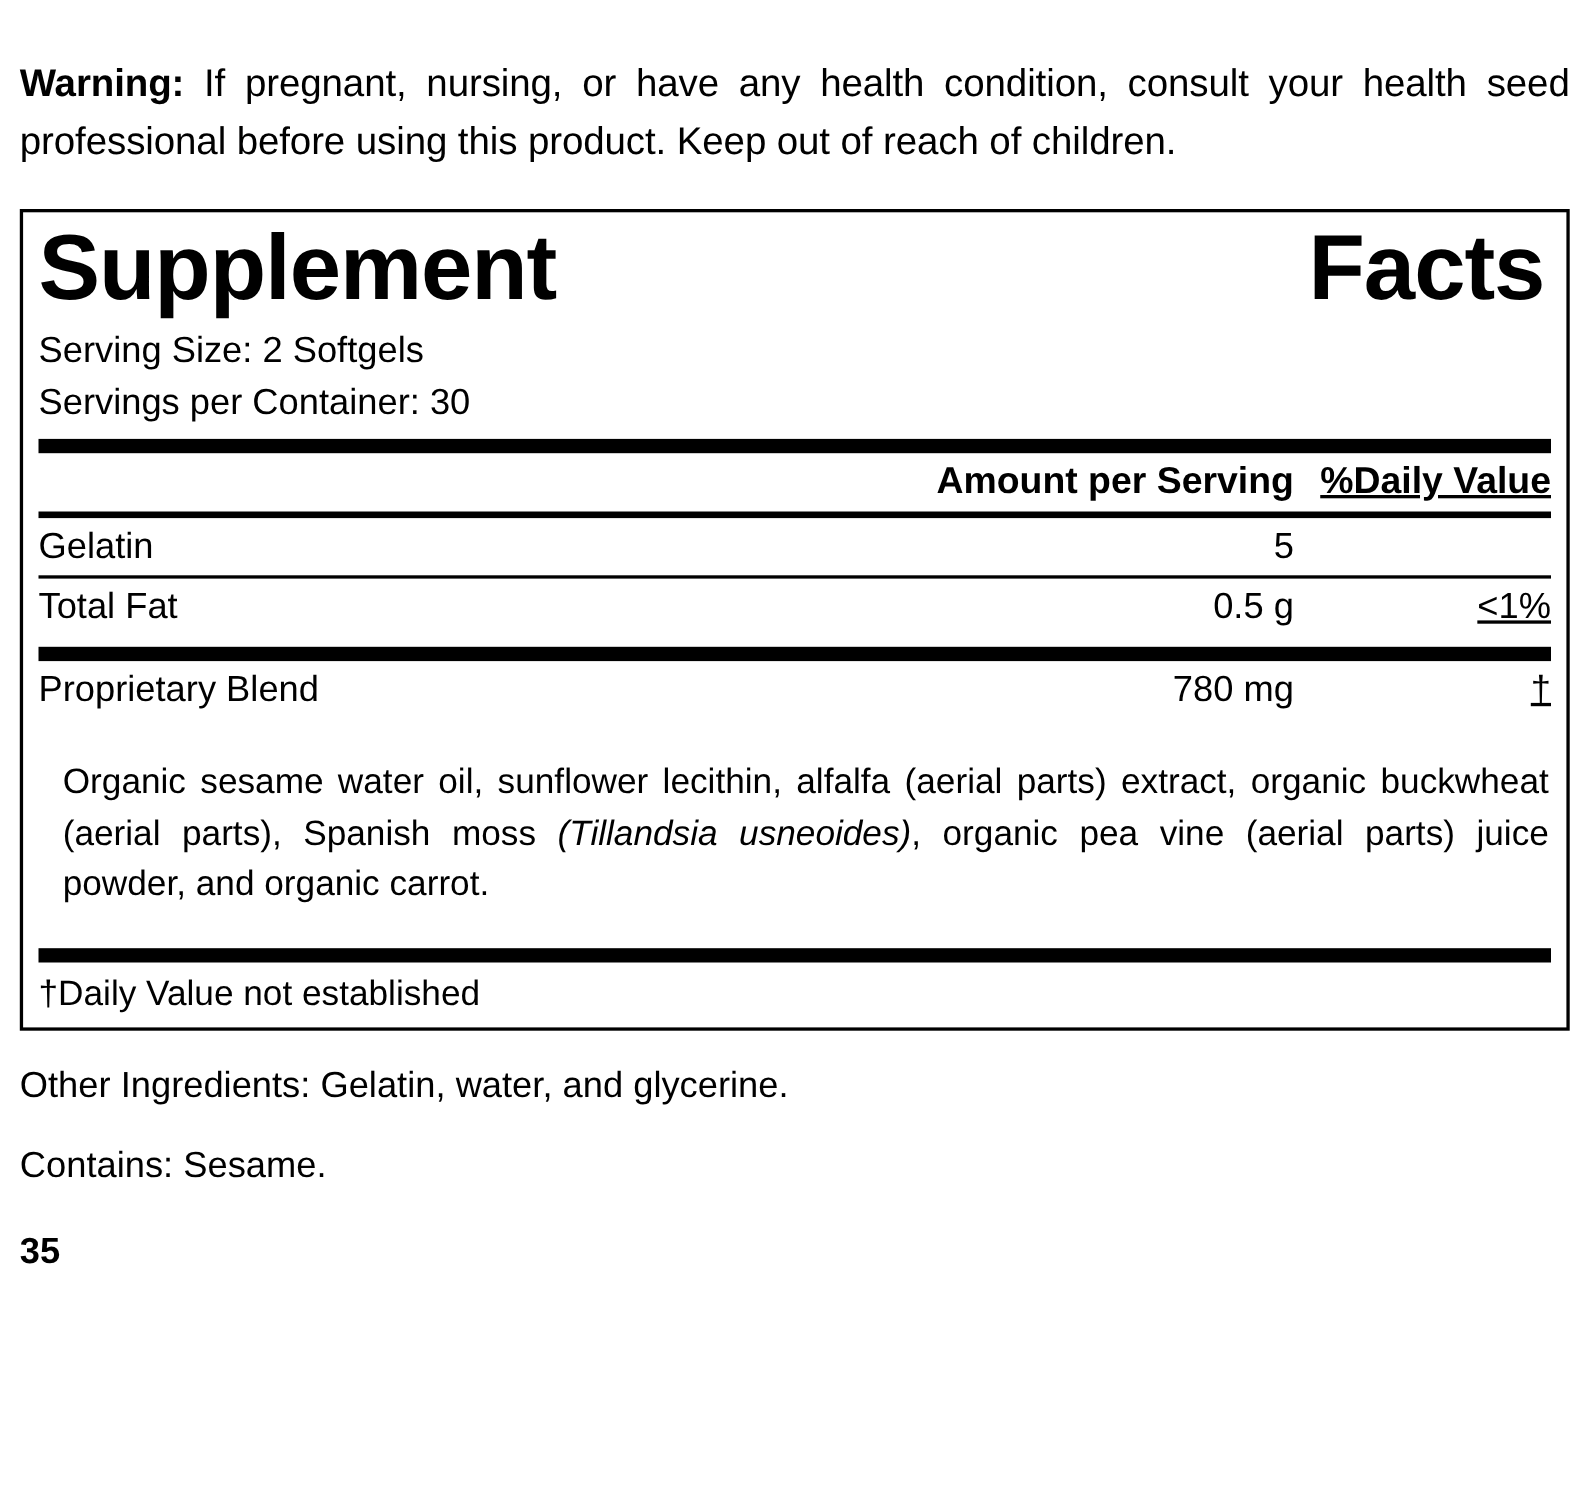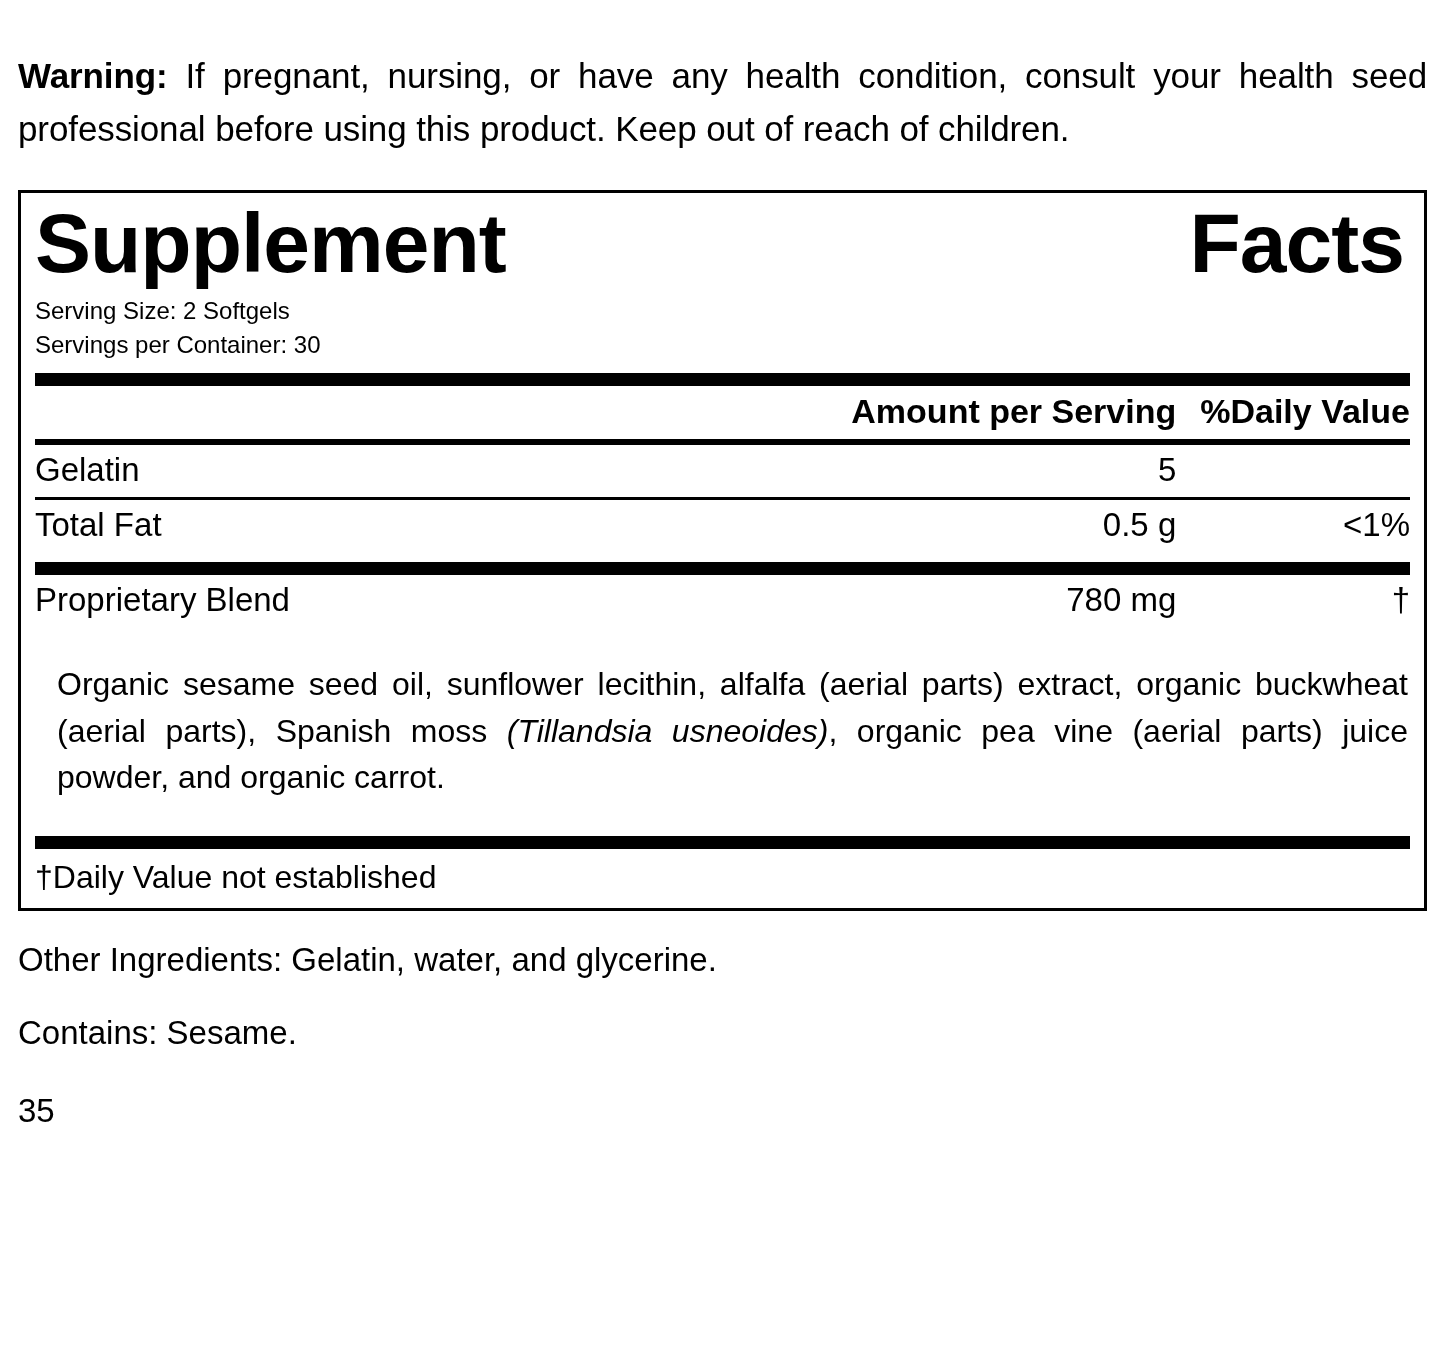--- a/index.html
+++ b/index.html
@@ -48,21 +48,21 @@
     letter-spacing: -1px;
     line-height: 1.05;
     margin-top: 6px;
     margin-bottom: 6px;
     white-space: pre;
     display: flex;
     justify-content: space-between;
     padding-right: 6px;
   }
   .serving-line {
-    font-size: 24px;
+    font-size: 33px;
     line-height: 1.45;
   }
   .rule-thick {
     height: 13px;
     background: #000;
     margin: 10px 0 0 0;
   }
   .rule-med {
     height: 6px;
     background: #000;
@@ -78,21 +78,21 @@
     width: 100%;
     border-collapse: collapse;
     font-size: 33px;
   }
   table.facts td {
     padding: 6px 0 8px 0;
     vertical-align: bottom;
   }
   .col-name { text-align: left; width: 47%; }
   .col-amt  { text-align: right; width: 36%; }
-  .col-dv   { text-align: right; width: 17%; }
+  .col-dv   { text-align: right; width: 17%; text-decoration: underline; }
 
   .hdr-row td {
     font-weight: bold;
     font-size: 34px;
     padding-top: 10px;
     padding-bottom: 10px;
   }
 
   .blend-desc {
     font-size: 32px;
@@ -112,20 +112,21 @@
 
   
   .below-line {
     font-size: 33px;
     margin-top: 26px;
     line-height: 1.4;
   }
   .page-num {
     font-size: 33px;
     margin-top: 36px;
+    font-weight: bold;
   }
 </style>
 </head>
 <body>
 
 <div class="page">
 
   <p class="warning"><b>Warning:</b><span> If pregnant, nursing, or have any health condition, consult your health seed professional before using this product. Keep out of reach of children.</span></p>
 
   <div class="panel">
@@ -179,21 +180,21 @@
     <table class="facts">
       <tbody>
           <tr>
         <td class="col-name">Proprietary Blend</td>
         <td class="col-amt">780 mg</td>
         <td class="col-dv">†</td>
       </tr>
     </tbody>
       </table>
 
-    <p class="blend-desc"><span>Organic sesame seed oil, sunflower lecithin, alfalfa (aerial parts) extract, organic buckwheat (aerial parts), Spanish moss </span><i>(Tillandsia usneoides)</i><span>, organic pea vine (aerial parts) juice powder, and organic carrot.</span></p>
+    <p class="blend-desc"><span>Organic sesame water oil, sunflower lecithin, alfalfa (aerial parts) extract, organic buckwheat (aerial parts), Spanish moss </span><i>(Tillandsia usneoides)</i><span>, organic pea vine (aerial parts) juice powder, and organic carrot.</span></p>
 
     <div class="rule-thick"></div>
 
     <div class="footnote">†Daily Value not established</div>
   </div>
 
   <div class="below-line">Other Ingredients: Gelatin, water, and glycerine.</div>
   <div class="below-line">Contains: Sesame.</div>
   <div class="page-num">35</div>
 

